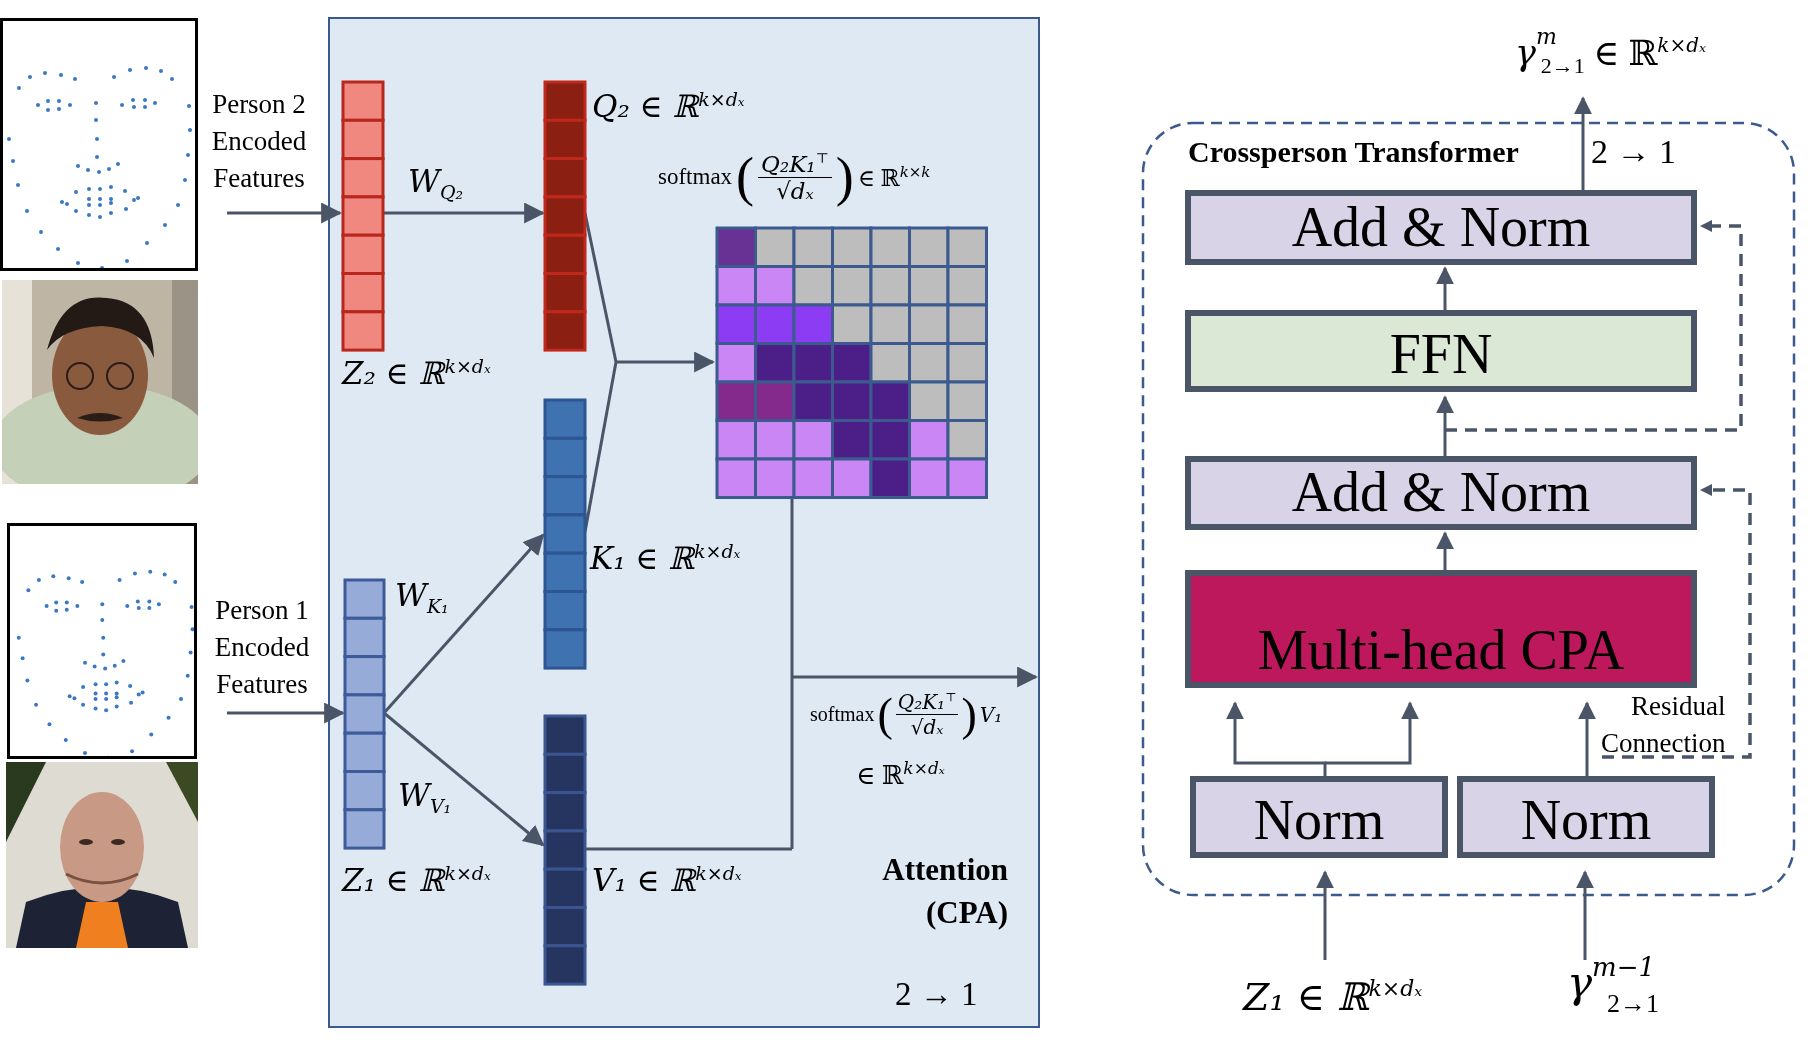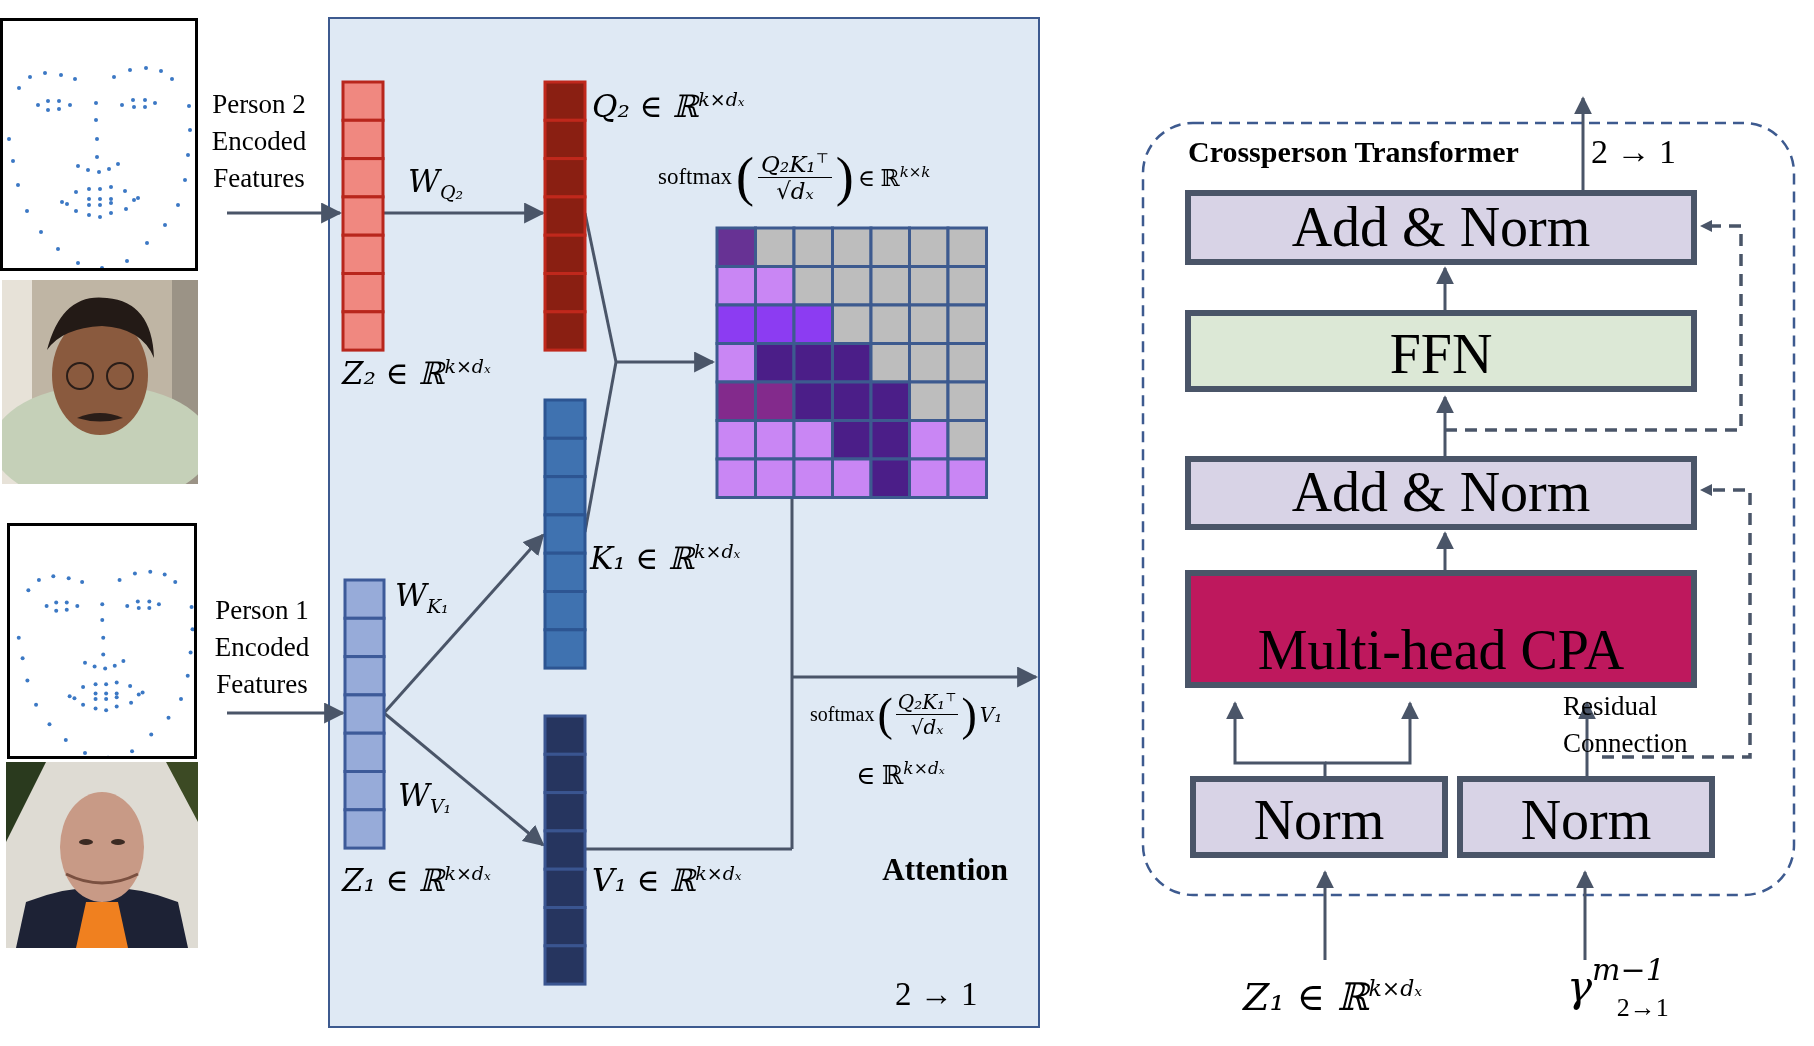--- a/index.html
+++ b/index.html
@@ -370,20 +370,21 @@
     </span>
     <span style="font-size:46px;font-weight:200;line-height:1;">)</span>
     <span class="math">V₁</span>
   </div>
   <div class="lbl" style="left:856px;top:758px;font-size:26px;">
     <span>∈ ℝ</span><sup class="math" style="font-size:17px;">k×dₓ</sup>
   </div>
 
   <div class="lbl bold-it" style="left:760px;top:848px;width:248px;text-align:right;font-size:31px;line-height:43px;">
     <div>Attention</div>
+    <div>(CPA)</div>
   </div>
   <div class="lbl" style="left:895px;top:976px;font-size:33px;">2 → 1</div>
 
   <svg class="abs" style="left:0;top:0;" width="1814" height="1046">
     <defs>
       <marker id="ah2" viewBox="0 0 10 10" refX="9" refY="5" markerWidth="6" markerHeight="6" orient="auto">
         <path d="M0,0 L10,5 L0,10 Z" fill="#4a5568"></path>
       </marker>
     </defs>
     <rect x="1143" y="123" width="651" height="772" rx="50" ry="50" fill="none" stroke="#3d5a8f" stroke-width="2.5" stroke-dasharray="11 7"></rect>
@@ -400,20 +401,24 @@
     <polygon points="1700,490 1712,484 1712,496" fill="#4a5568"></polygon>
 
     <polyline points="1325,776 1325,763 1235,763 1235,703" fill="none" stroke="#4a5568" stroke-width="3" marker-end="url(#ah2)"></polyline>
     <polyline points="1325,763 1410,763 1410,703" fill="none" stroke="#4a5568" stroke-width="3" marker-end="url(#ah2)"></polyline>
     <line x1="1587" y1="776" x2="1587" y2="703" stroke="#4a5568" stroke-width="3" marker-end="url(#ah2)"></line>
 
     <line x1="1325" y1="960" x2="1325" y2="872" stroke="#4a5568" stroke-width="3" marker-end="url(#ah2)"></line>
     <line x1="1585" y1="960" x2="1585" y2="872" stroke="#4a5568" stroke-width="3" marker-end="url(#ah2)"></line>
   </svg>
 
+  <div class="lbl" style="left:1515px;top:32px;font-size:35px;">
+    <span class="math">γ</span><sup class="math" style="font-size:22px;position:relative;top:-8px;">m</sup><sub style="font-size:22px;margin-left:-16px;">2→1</sub>
+    <span>∈ ℝ</span><sup class="math" style="font-size:20px;">k×dₓ</sup>
+  </div>
 
   <div class="lbl bold-it" style="left:1188px;top:135px;font-size:30px;">Crossperson Transformer</div>
   <div class="lbl" style="left:1591px;top:133px;font-size:34px;">2 → 1</div>
 
   <div class="block" style="left:1185px;top:190px;width:512px;height:75px;background:#d8d3e6;font-size:56px;">
     <span>Add &amp; Norm</span>
   </div>
   <div class="block" style="left:1185px;top:310px;width:512px;height:82px;background:#dce8d6;font-size:56px;">
     <span>FFN</span>
   </div>
@@ -423,25 +428,25 @@
   <div class="block" style="left:1185px;top:570px;width:512px;height:118px;background:#be185d;font-size:56px;">
     <span>Multi-head CPA</span>
   </div>
   <div class="block" style="left:1190px;top:776px;width:258px;height:82px;background:#d8d3e6;font-size:56px;">
     <span>Norm</span>
   </div>
   <div class="block" style="left:1457px;top:776px;width:258px;height:82px;background:#d8d3e6;font-size:56px;">
     <span>Norm</span>
   </div>
 
-  <div class="lbl" style="left:1563px;top:688px;font-size:27px;line-height:37px;">
+  <div class="lbl" style="left:1601px;top:688px;font-size:27px;line-height:37px;text-align:right;">
     <div>Residual</div>
     <div>Connection</div>
   </div>
 
   <div class="lbl" style="left:1243px;top:975px;font-size:38px;">
     <span class="math">Z₁ ∈ ℝ</span><sup class="math" style="font-size:22px;">k×dₓ</sup>
   </div>
   <div class="lbl" style="left:1567px;top:958px;font-size:42px;">
-    <span class="math">γ</span><sup class="math" style="font-size:30px;position:relative;top:-6px;">m−1</sup><sub style="font-size:26px;margin-left:-48px;position:relative;top:6px;">2→1</sub>
+    <span class="math">γ</span><sup class="math" style="font-size:26px;position:relative;top:-6px;">m−1</sup><sub style="font-size:26px;margin-left:-48px;position:relative;top:6px;">2→1</sub>
   </div>
 
 </div>
 
 </body></html>

